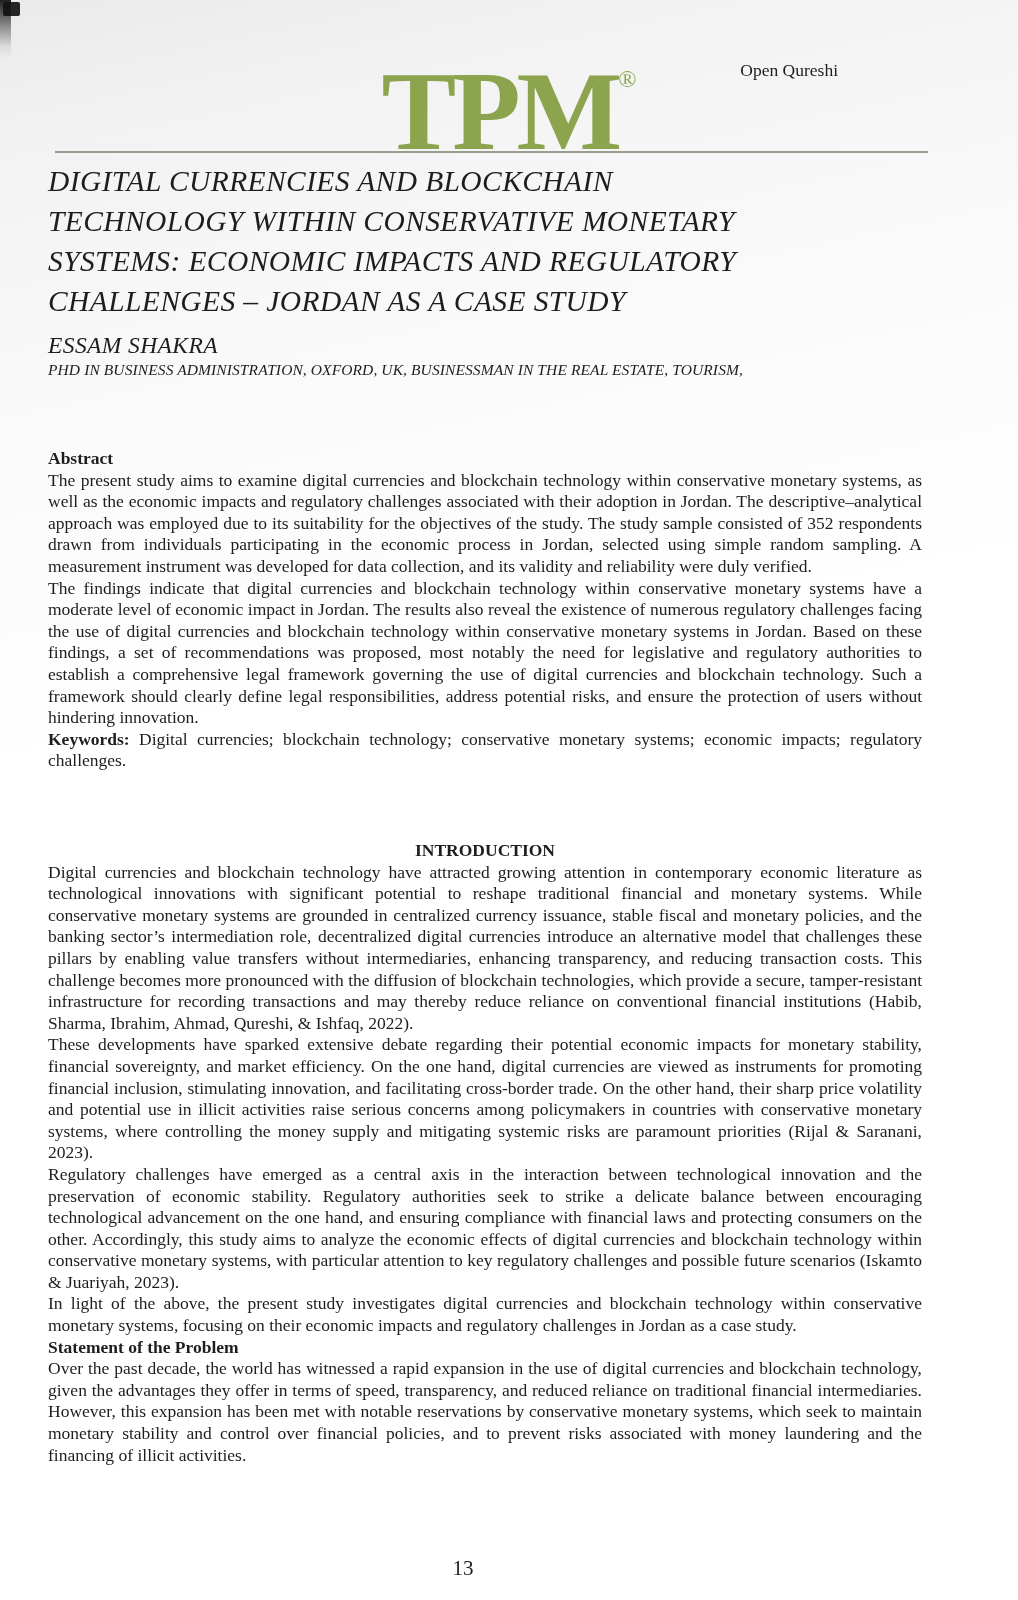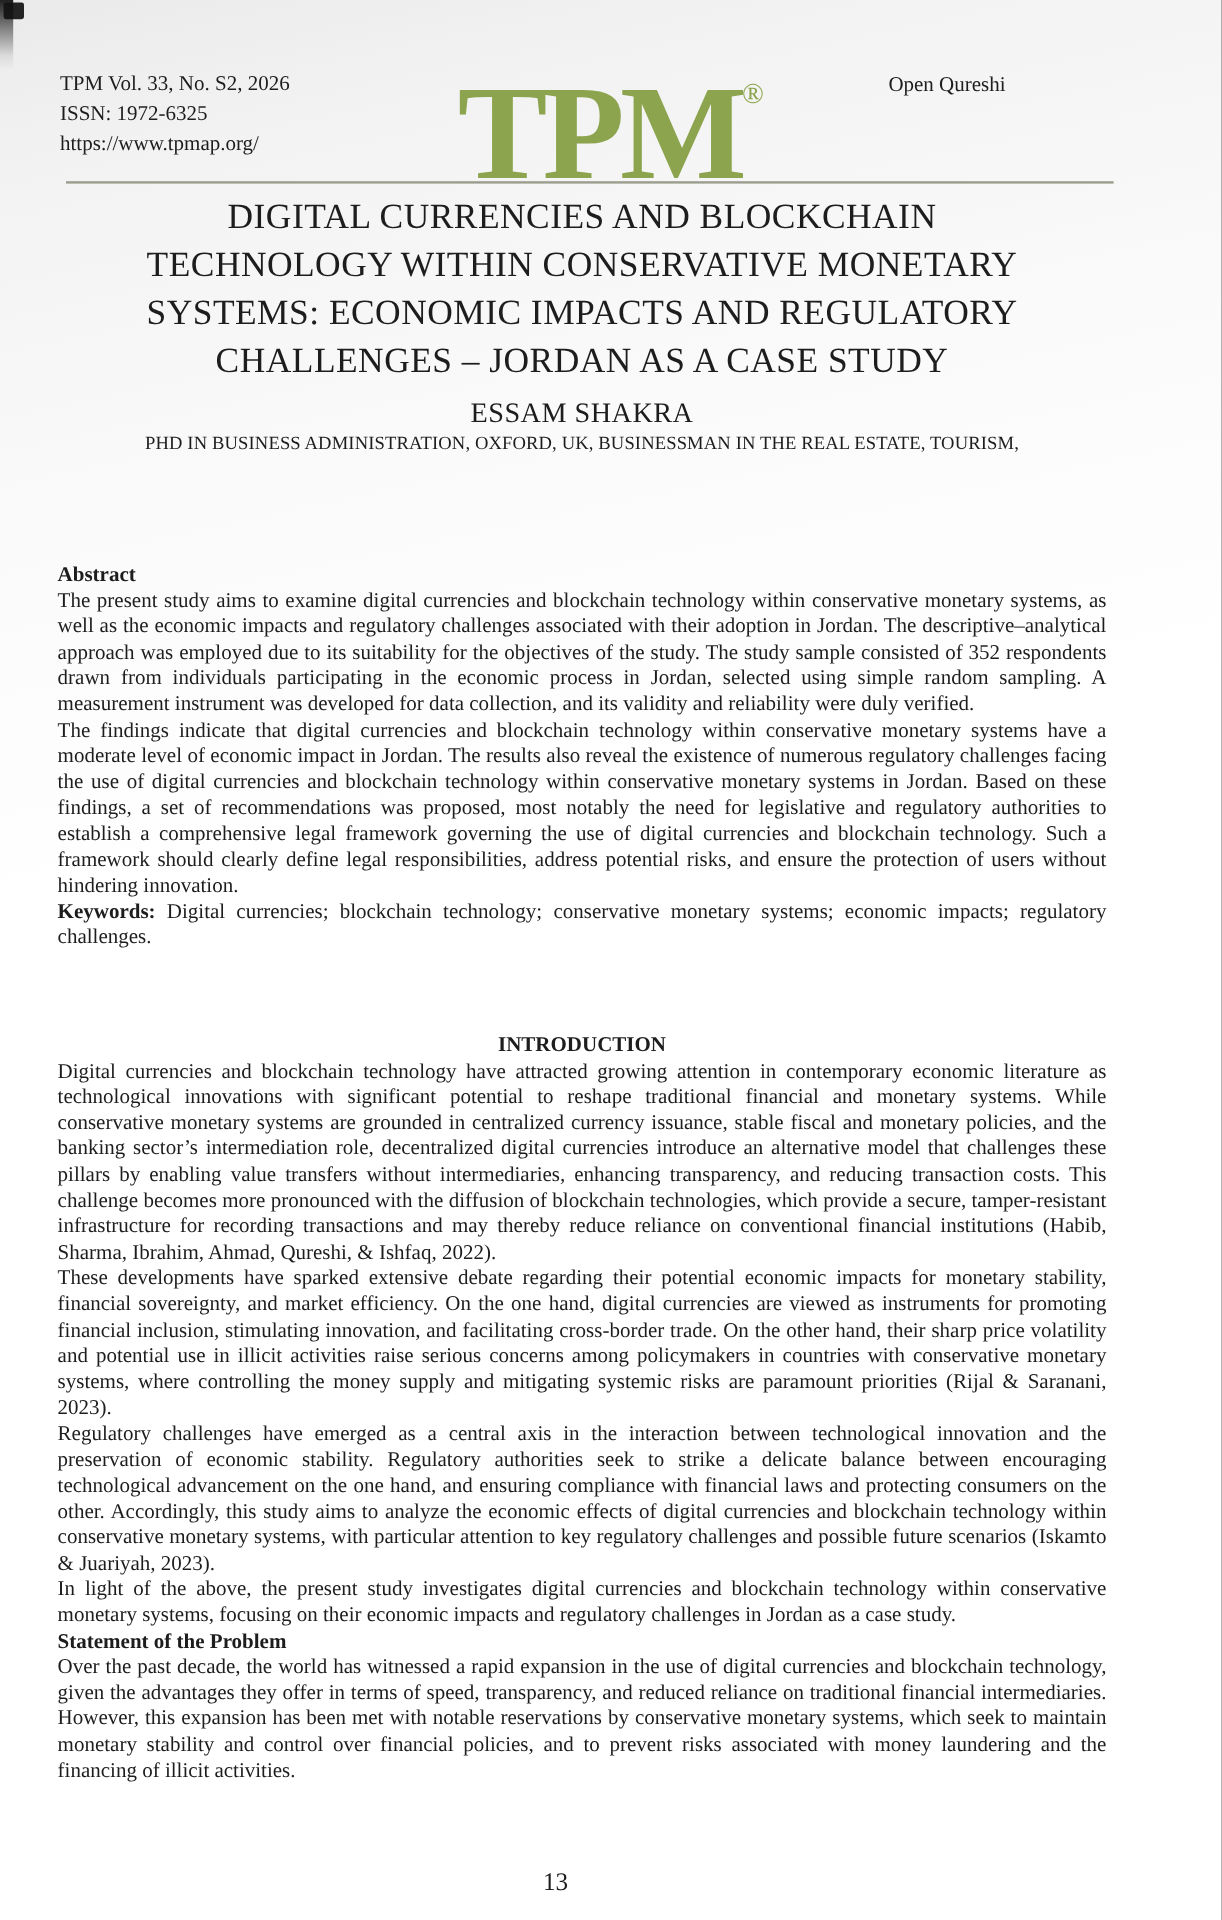--- a/index.html
+++ b/index.html
@@ -41,28 +41,28 @@
   }
   .open-access {
     position: absolute; top: 60px; right: 180px; font-size: 17.5px;
   }
   .header-rule {
     position: absolute; top: 151px; left: 55px; width: 873px; height: 2px;
     background: #9b9d8e;
   }
 
   .title-block {
-    position: absolute; top: 161px; left: 48px; width: 874px; text-align: center;
+    position: absolute; top: 161px; left: 48px; width: 874px; text-align: left; font-style: italic;
   }
   .title-line { font-size: 29.5px; line-height: 40px; letter-spacing: 0.4px; }
   .author { margin-top: 9px; font-size: 23.5px; line-height: 31px; letter-spacing: 0.4px; }
   .affil { font-size: 15.5px; line-height: 18.5px; letter-spacing: 0.1px; }
 
   .body-text {
-    font-size: 17.5px; line-height: 21.6px; text-align: justify; margin-top: 20px;
+    font-size: 17.5px; line-height: 21.6px; text-align: justify;
   }
   .abstract-block { position: absolute; top: 448px; left: 48px; width: 874px; }
   .intro-block   { position: absolute; top: 840px; left: 48px; width: 874px; }
   .section-label { font-weight: bold; }
   .body-text p { margin: 0; }
   .intro-heading { text-align: center; font-weight: bold; margin: 0 0 22px 0; }
   .sub-heading { font-weight: bold; text-align: left; }
 
   .page-number {
     position: absolute; top: 1556px; left: 48px; width: 830px;
@@ -70,25 +70,20 @@
   }
 </style>
 </head>
 <body>
 
 <div class="page">
 
   <div class="scan-edge"></div>
   <div class="scan-blot"></div>
 
-  <div class="header-meta">
-    <div>TPM Vol. 33, No. S2, 2026</div>
-    <div>ISSN: 1972-6325</div>
-    <div>https://www.tpmap.org/</div>
-  </div>
 
   <div class="logo-wrap">
     <span class="logo-text">TPM</span><span class="logo-reg">®</span>
   </div>
 
   <div class="open-access">Open Qureshi</div>
 
   <div class="header-rule"></div>
 
   <div class="title-block">

